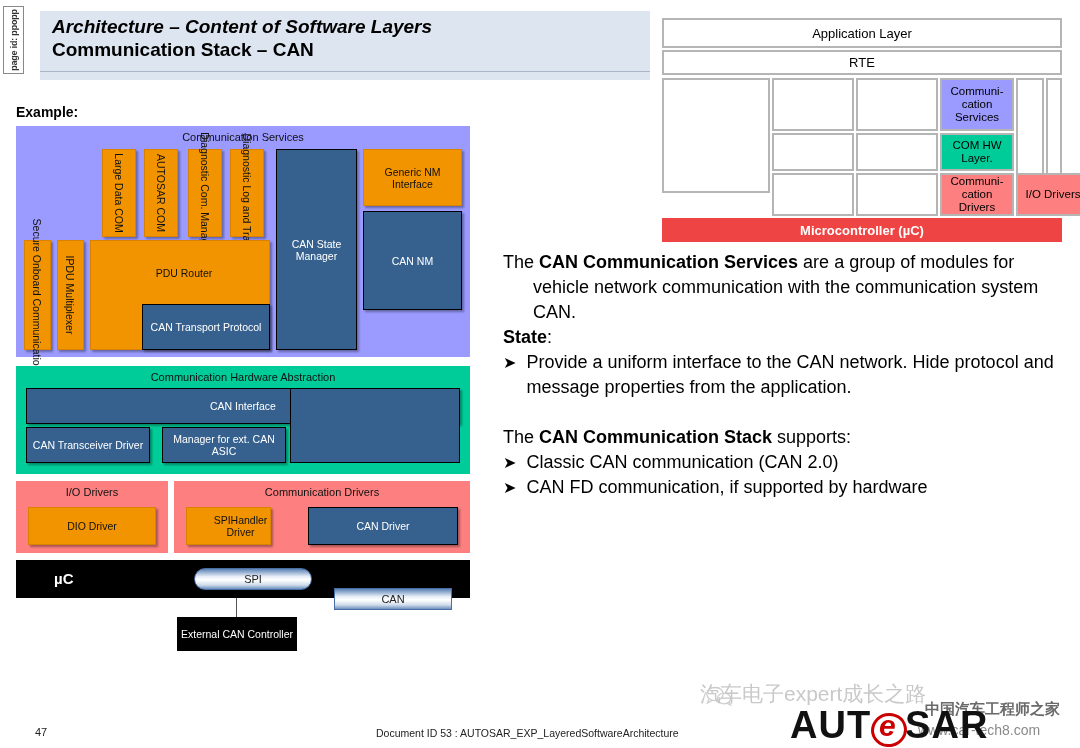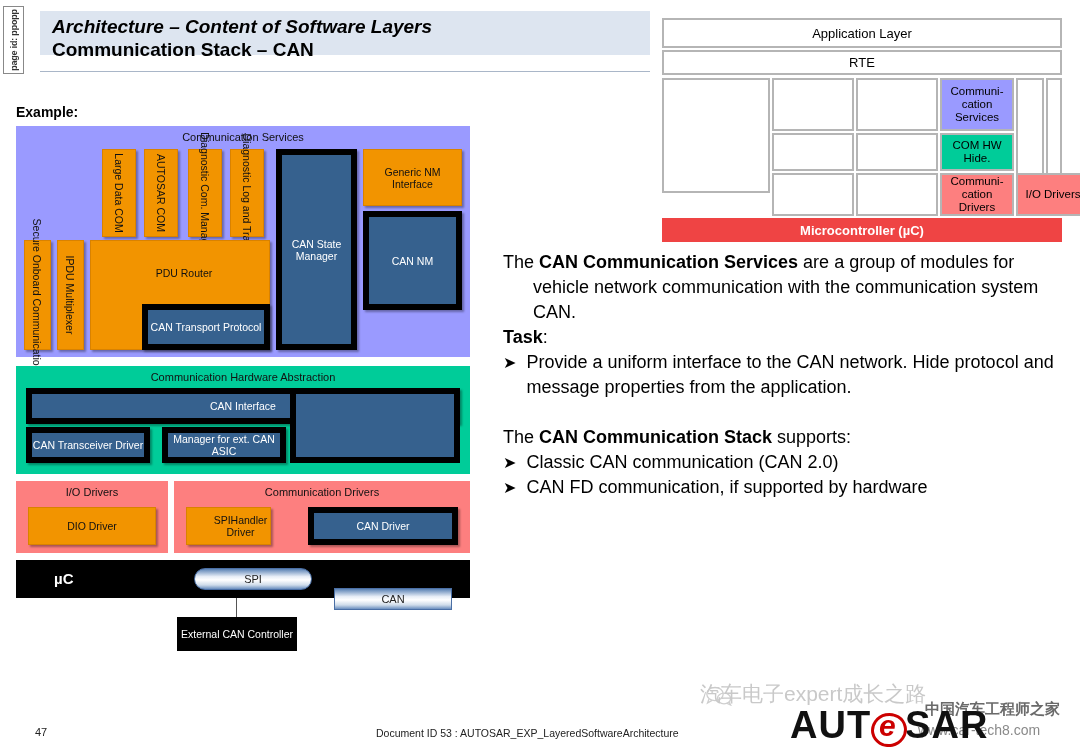--- a/index.html
+++ b/index.html
@@ -28,21 +28,21 @@
     white-space: nowrap;
     font-size: 9px;
     font-weight: bold;
     letter-spacing: -0.2px;
     color: #333;
   }
 
   
   #title-band {
     position: absolute; left: 40px; top: 11px;
-    width: 610px; height: 44px;
+    width: 610px; height: 69px;
     background: #dde5f0;
     padding: 4px 0 0 12px;
     box-sizing: border-box;
   }
   #title-line1 {
     font-size: 19px; font-weight: bold; font-style: italic;
     line-height: 23px;
   }
   #title-line2 {
     font-size: 19px; font-weight: bold;
@@ -104,21 +104,21 @@
     position: absolute; box-sizing: border-box;
     display: flex; align-items: center; justify-content: center;
     text-align: center;
     font-size: 10.5px; line-height: 12px;
     box-shadow: 2px 2px 2px rgba(0,0,0,0.33);
   }
   .mod.orange {
     background: #f29400; border: 1px solid #d98200; color: #111;
   }
   .mod.blue {
-    background: #36618e; border: 6px solid #000000; color: #fff;
+    background: #36618e; border: 1px solid #000000; color: #fff;
   }
   .mod.vert > span {
     transform: rotate(90deg);
     white-space: nowrap;
     display: block;
   }
   .mod.lshape {
     box-shadow: none;
   }
 
@@ -352,41 +352,41 @@
     <div class="mini-box" style="left:194px; top:60px; width:82px; height:53px;"></div>
     <div class="mini-box mini-purple" style="left:278px; top:60px; width:74px; height:53px;">
       <span>Communi-cation Services</span>
     </div>
     <div class="mini-box" style="left:354px; top:60px; width:28px; height:115px;"></div>
     <div class="mini-box" style="left:384px; top:60px; width:16px; height:115px;"></div>
 
     <div class="mini-box" style="left:110px; top:115px; width:82px; height:38px;"></div>
     <div class="mini-box" style="left:194px; top:115px; width:82px; height:38px;"></div>
     <div class="mini-box mini-green" style="left:278px; top:115px; width:74px; height:38px;">
-      <span>COM HW Hide.</span>
+      <span>COM HW Layer.</span>
     </div>
 
     <div class="mini-box" style="left:110px; top:155px; width:82px; height:43px;"></div>
     <div class="mini-box" style="left:194px; top:155px; width:82px; height:43px;"></div>
     <div class="mini-box mini-red" style="left:278px; top:155px; width:74px; height:43px;">
       <span>Communi-cation Drivers</span>
     </div>
     <div class="mini-box mini-red" style="left:354px; top:155px; width:74px; height:43px;">
       <span>I/O Drivers</span>
     </div>
 
     <div class="mini-box" id="mini-mcu" style="top:200px;">
       <span>Microcontroller (µC)</span>
     </div>
   </div>
 
   <div id="body-text">
     <p class="para-hang"><span>The </span><span class="bold">CAN Communication Services</span><span> are a group of modules for vehicle network communication with the communication system CAN.</span></p>
 
-    <p><span class="bold">Task</span><span>:</span></p>
+    <p><span class="bold">State</span><span>:</span></p>
 
     <div class="bullet-row">
       <span class="bullet-glyph">➤</span>
       <span class="bullet-text">Provide a uniform interface to the CAN network. Hide protocol and message properties from the application.</span>
     </div>
 
     <div class="spacer"></div>
 
     <p><span>The </span><span class="bold">CAN Communication Stack</span><span> supports:</span></p>
 

